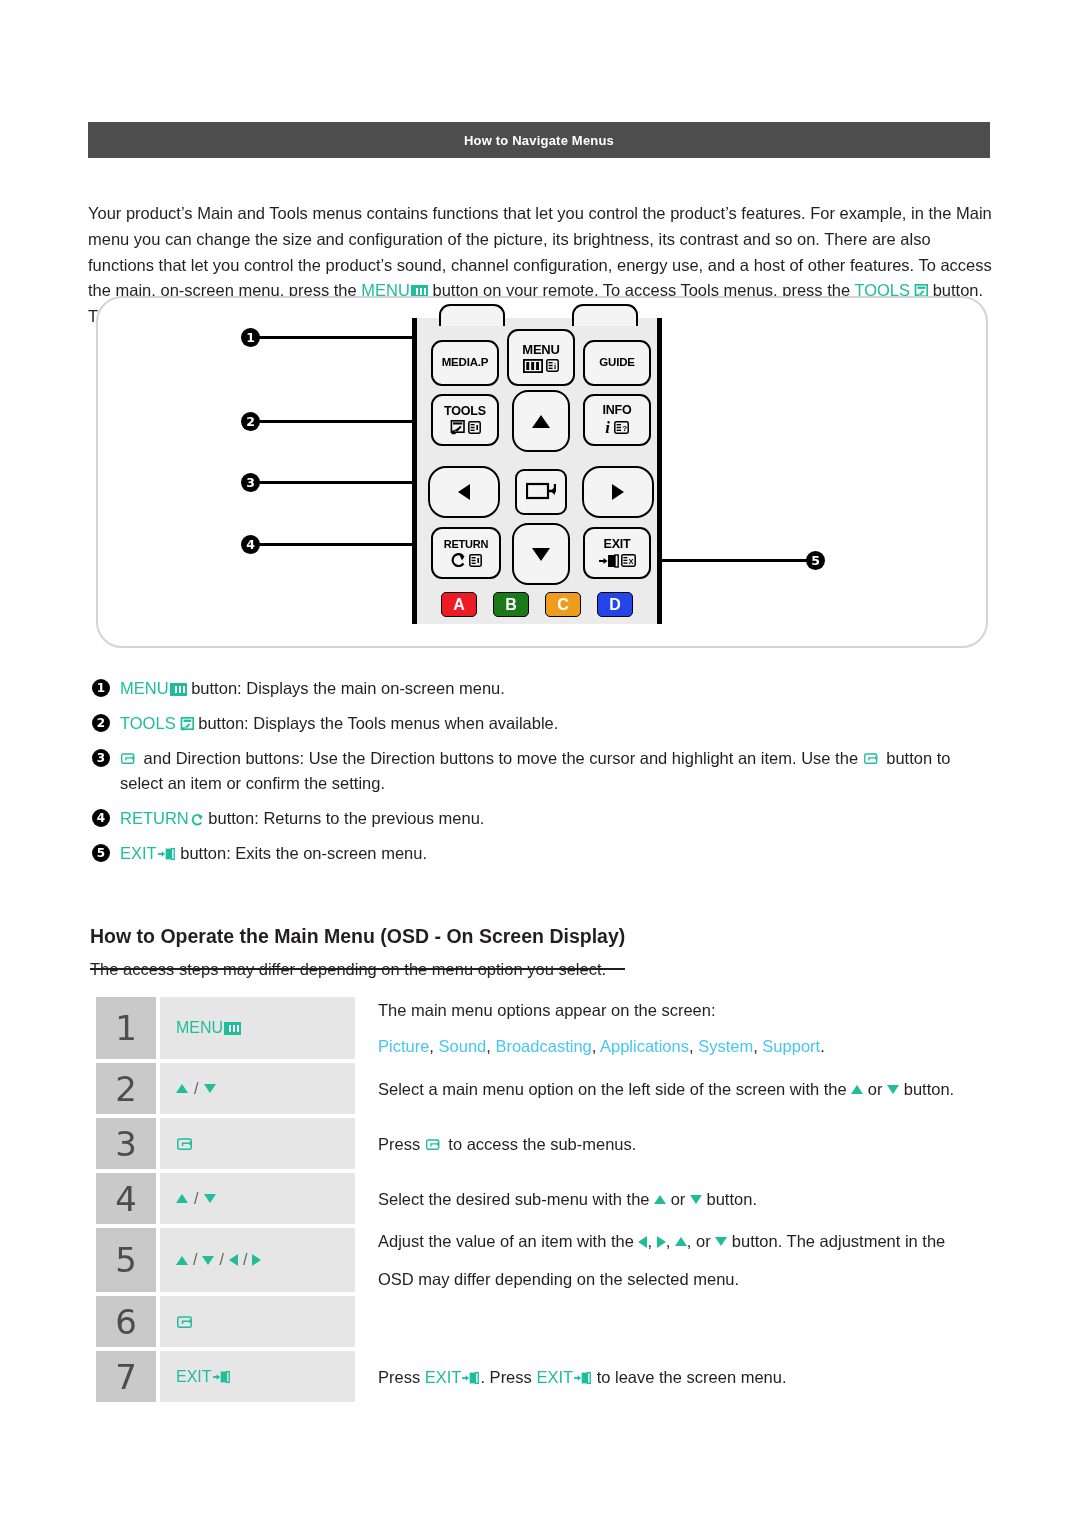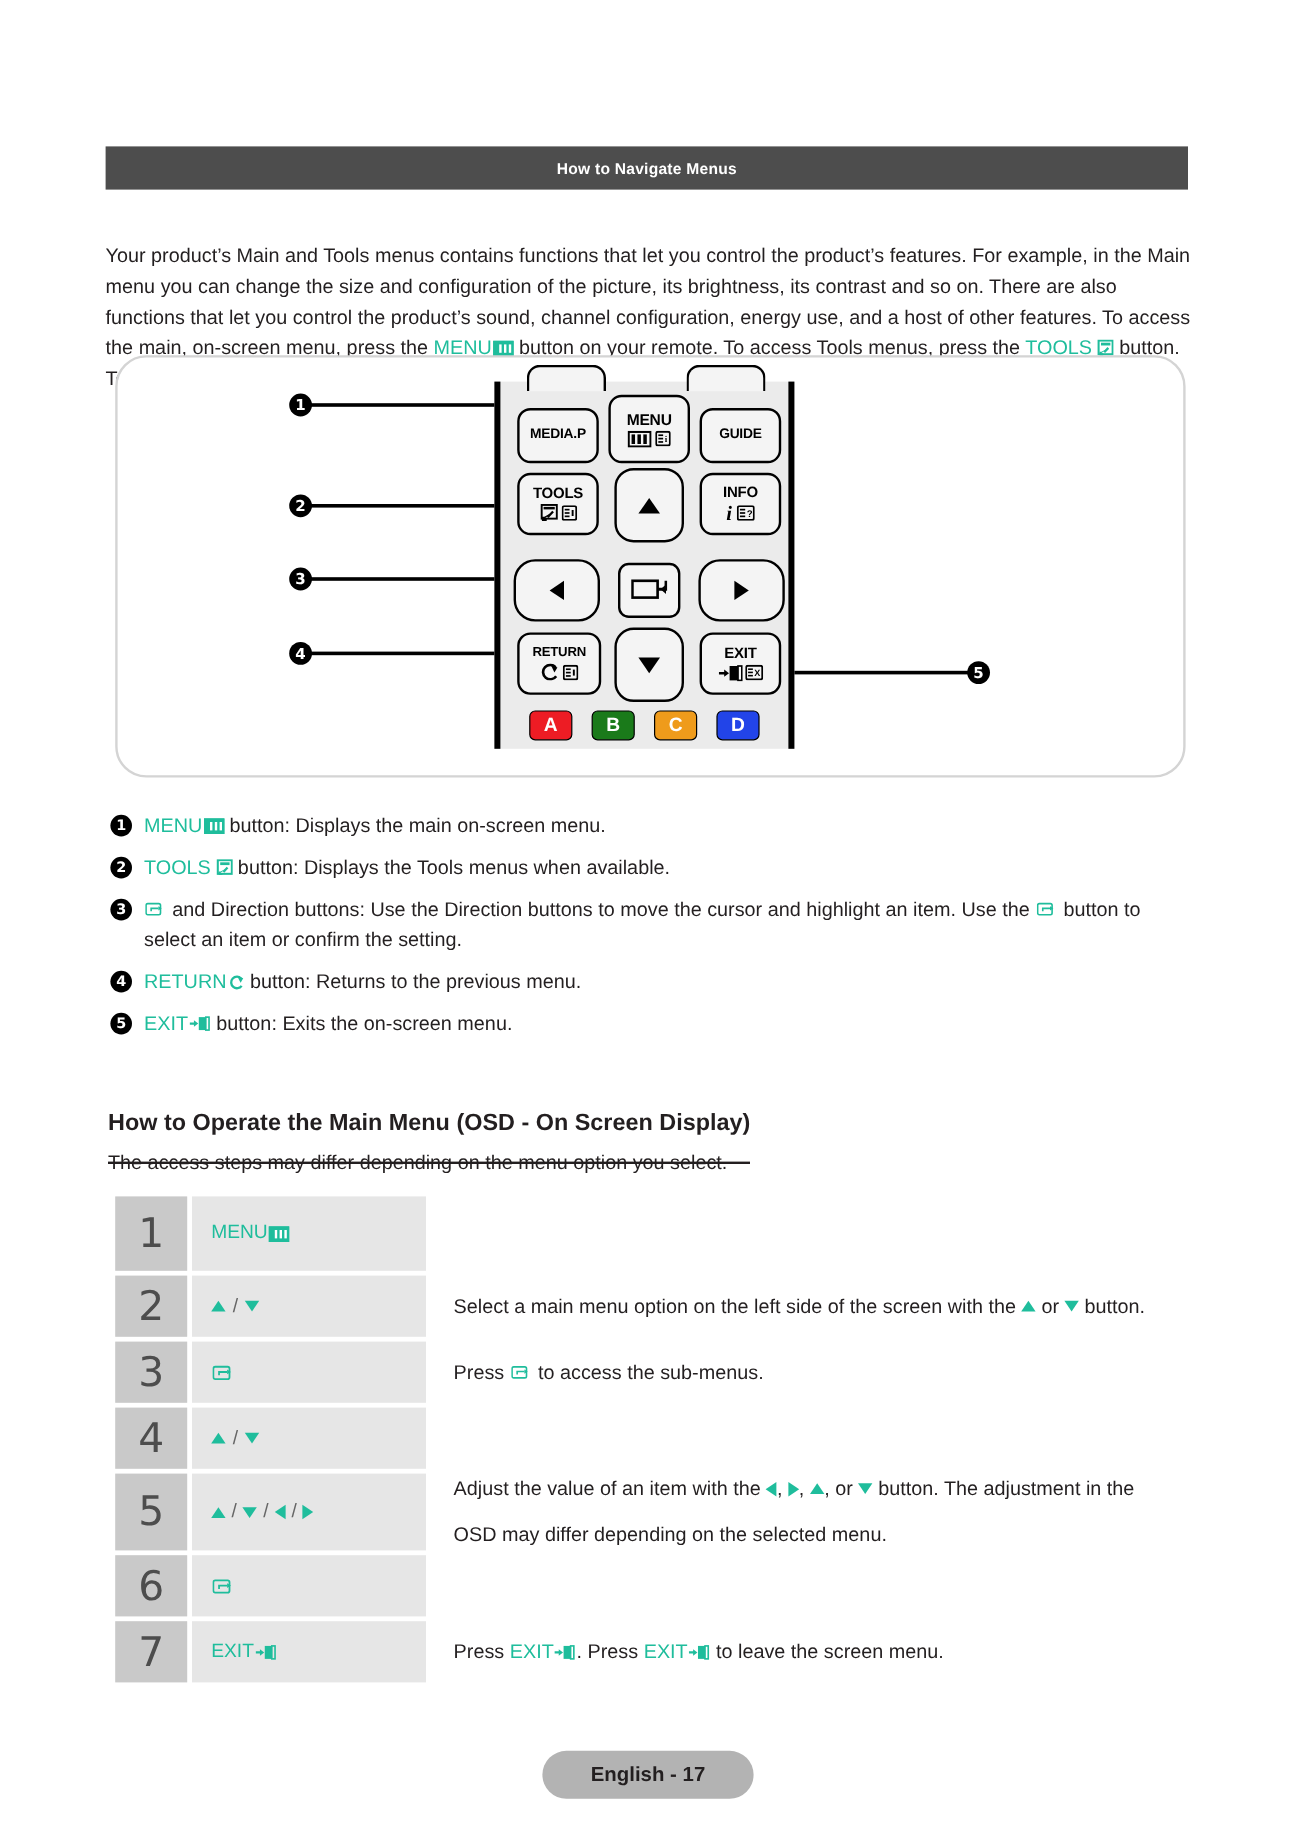--- a/index.html
+++ b/index.html
@@ -371,20 +371,24 @@
     <div class="step-row" style="min-height:62px;">
       <div class="step-num">1</div>
       <div class="step-key">
         <span>MENU</span>
           <span class="ic ic-menu">
             <i></i>
             <i></i>
             <i></i>
           </span>
       </div>
+      <div class="step-desc">
+        <span>The main menu options appear on the screen:</span>
+        <span class="l2"><span class="skyblue">Picture</span>, <span class="skyblue">Sound</span>, <span class="skyblue">Broadcasting</span>, <span class="skyblue">Applications</span>, <span class="skyblue">System</span>, <span class="skyblue">Support</span><span>.</span></span>
+      </div>
     </div>
 
     <div class="step-row">
       <div class="step-num">2</div>
       <div class="step-key">
         <span class="tri tri-up"></span>
           <span style="color:#666;margin:0 6px;">/</span>
           <span class="tri tri-dn"></span>
       </div>
       <div class="step-desc">
@@ -409,20 +413,23 @@
               </svg></span><span> to access the sub-menus.</span></span>
       </div>
     </div>
 
     <div class="step-row">
       <div class="step-num">4</div>
       <div class="step-key">
         <span class="tri tri-up"></span>
           <span style="color:#666;margin:0 6px;">/</span>
           <span class="tri tri-dn"></span>
+      </div>
+      <div class="step-desc">
+        <span><span>Select the desired sub-menu with the </span><span class="tri tri-up"></span><span> or </span><span class="tri tri-dn"></span><span> button.</span></span>
       </div>
     </div>
 
     <div class="step-row" style="min-height:62px;">
       <div class="step-num">5</div>
       <div class="step-key">
         <span class="tri tri-up"></span>
           <span style="color:#666;margin:0 5px;">/</span>
           <span class="tri tri-dn"></span>
           <span style="color:#666;margin:0 5px;">/</span>
@@ -467,17 +474,14 @@
               </svg></span><span>. Press </span><span class="teal">EXIT</span><span class="ic ic-exit"><svg width="18" height="14" viewBox="0 0 20 14">
                 <path d="M0 7 L5.5 7" stroke="#1fbd9c" stroke-width="2"></path>
                 <path d="M8 7 L4 4 L4 10 Z" fill="#1fbd9c"></path>
                 <rect x="8.5" y="1" width="6.5" height="12" fill="#1fbd9c"></rect>
                 <rect x="15" y="1" width="3" height="12" fill="none" stroke="#1fbd9c" stroke-width="1.5"></rect>
               </svg></span><span> to leave the screen menu.</span></span>
       </div>
     </div>
   </div>
 
-  <div class="footer">
-    <span>English - 17</span>
-  </div>
 
 </div>
 
 </body></html>

